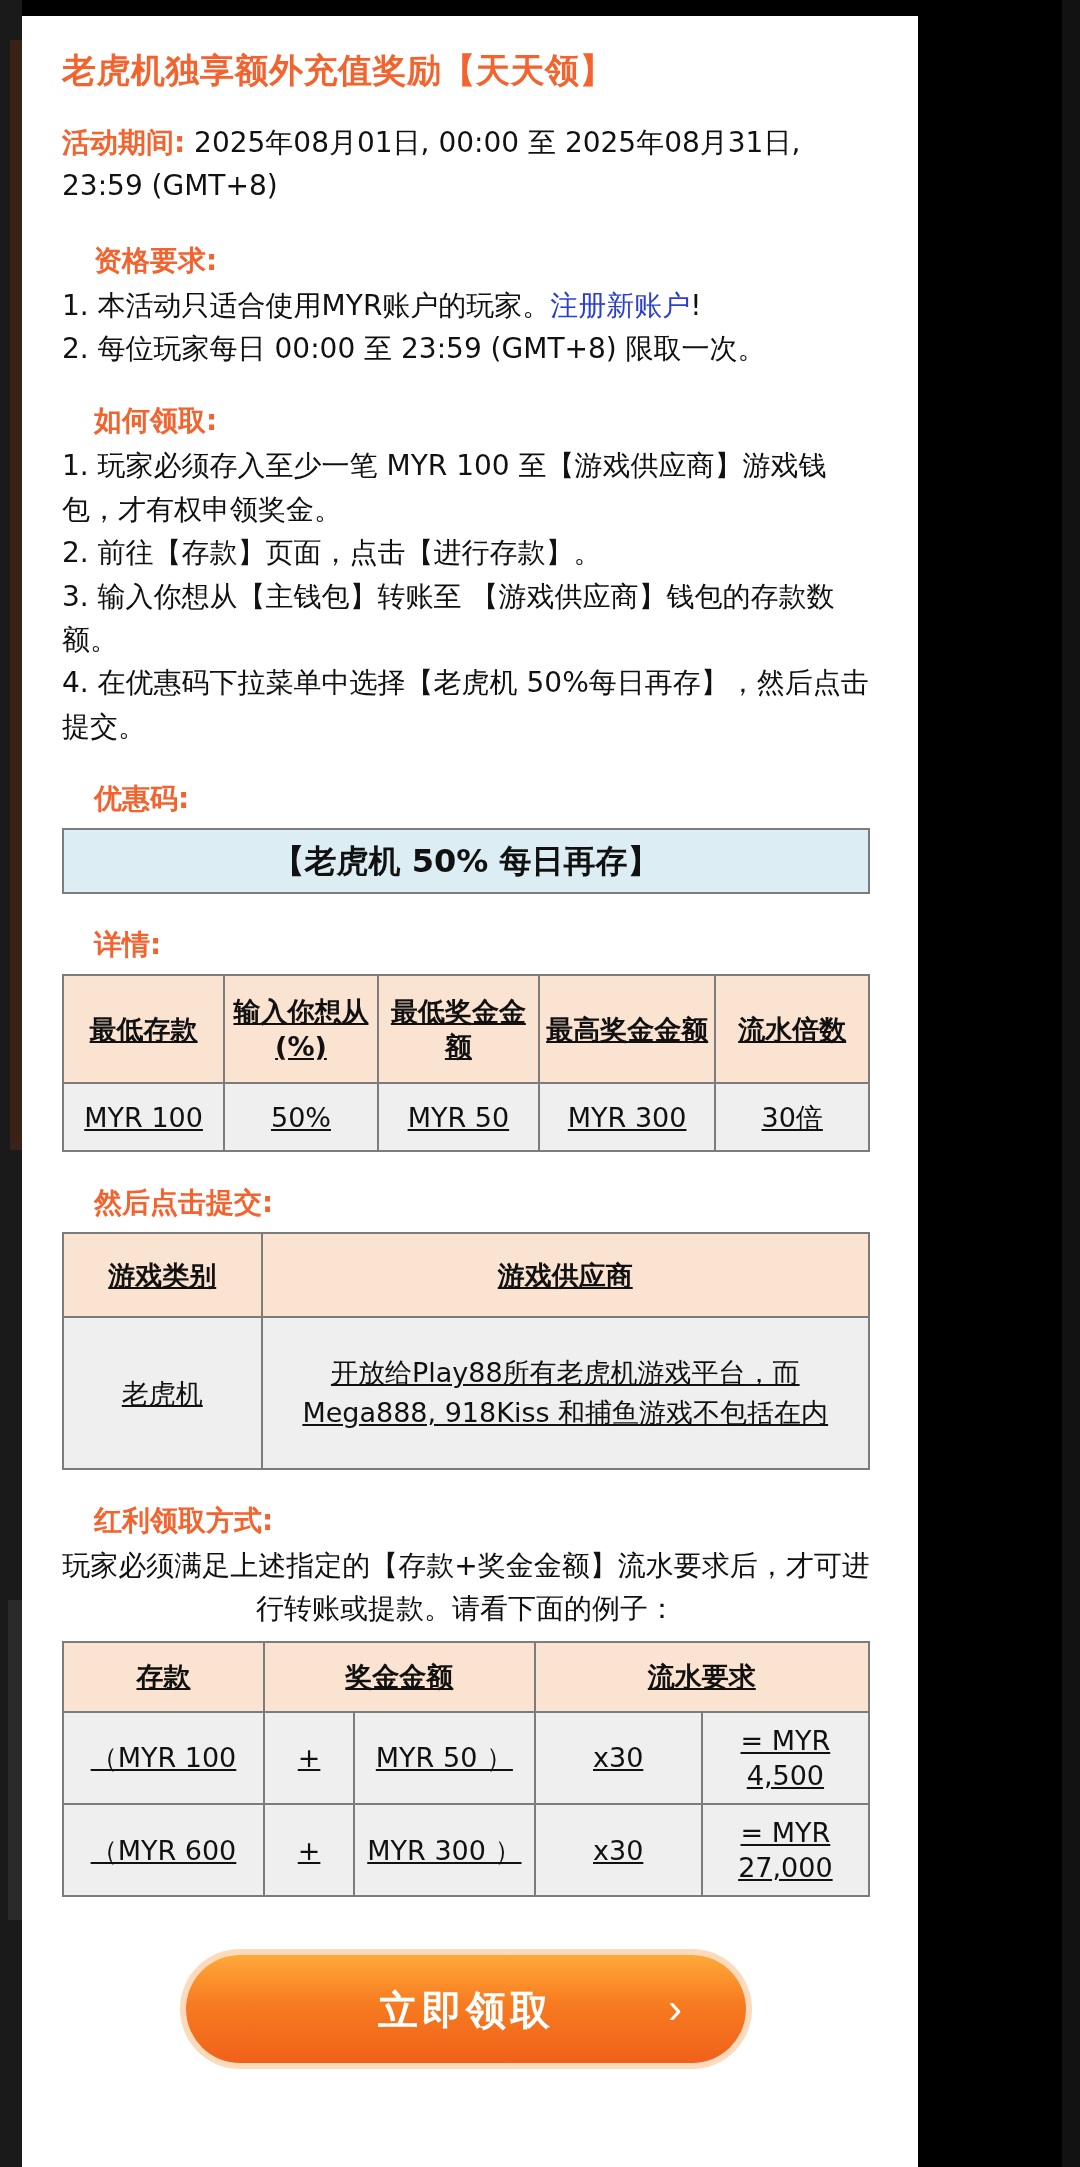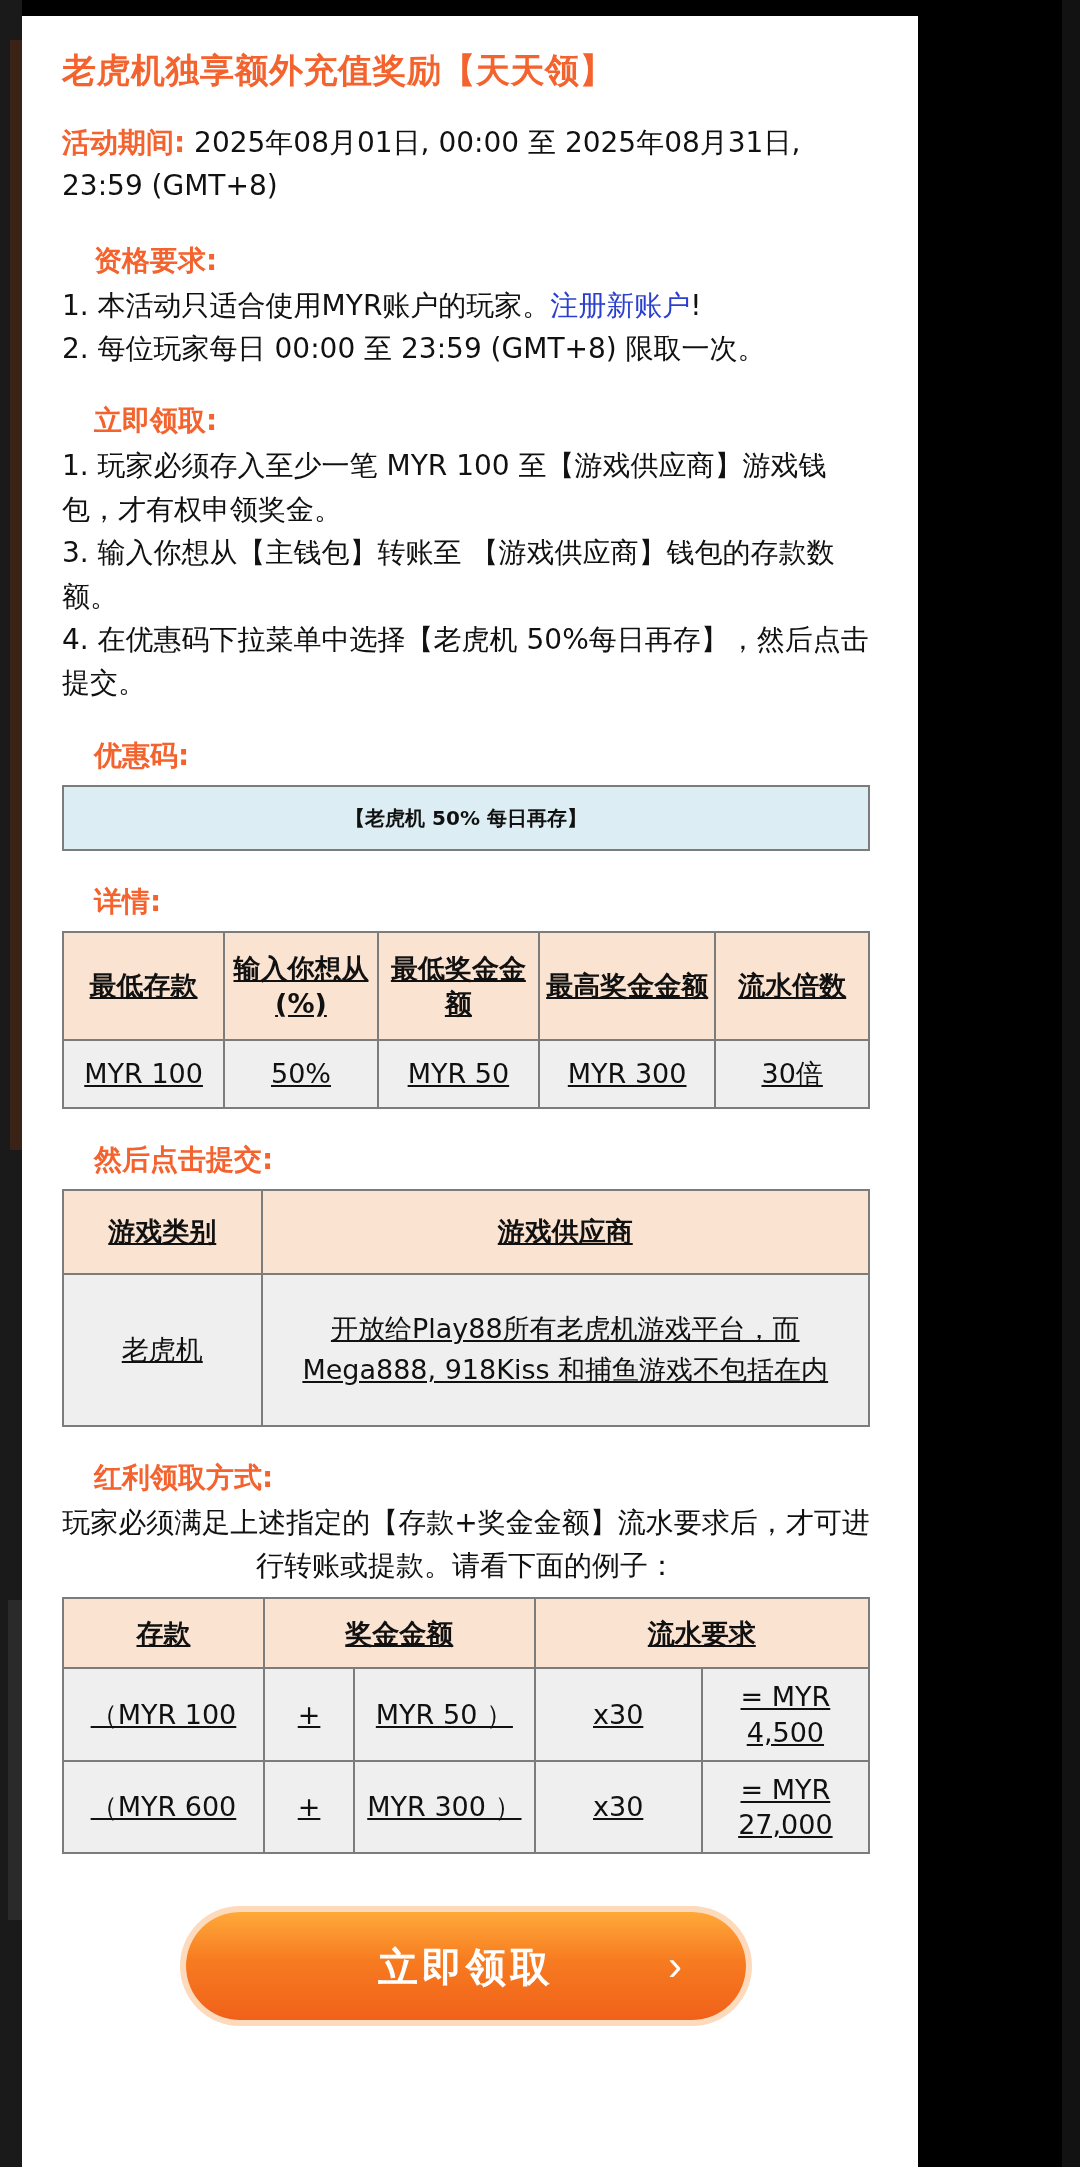--- a/index.html
+++ b/index.html
@@ -91,21 +91,21 @@
     color: #2a3fd0;
     text-decoration: none;
   }
   .promo-code-box {
     margin-top: 10px;
     border: 2px solid #7c7c7c;
     background: #dceef3;
     height: 62px;
     line-height: 62px;
     text-align: center;
-    font-size: 20px;
+    font-size: 32px;
     color: #111;
     font-weight: 600;
   }
   table.grid {
     border-collapse: collapse;
     width: 100%;
     margin-top: 10px;
     table-layout: fixed;
   }
   table.grid th,
@@ -189,23 +189,24 @@
 
     <div class="group">
       <div class="head section-label">资格要求:</div>
       <div class="lines">
         <div><span>1. 本活动只适合使用MYR账户的玩家。</span><a class="reg-link" href="#">注册新账户</a><span>!</span></div>
         <div>2. 每位玩家每日 00:00 至 23:59 (GMT+8) 限取一次。</div>
       </div>
     </div>
 
     <div class="group">
-      <div class="head section-label">立即领取:</div>
+      <div class="head section-label">如何领取:</div>
       <div class="lines">
         <div>1. 玩家必须存入至少一笔 MYR 100 至【游戏供应商】游戏钱包，才有权申领奖金。</div>
+        <div>2. 前往【存款】页面，点击【进行存款】。</div>
         <div>3. 输入你想从【主钱包】转账至 【游戏供应商】钱包的存款数额。</div>
         <div>4. 在优惠码下拉菜单中选择【老虎机 50%每日再存】，然后点击提交。</div>
       </div>
     </div>
 
     <div class="group">
       <div class="head section-label">优惠码:</div>
       <div class="promo-code-box">【老虎机 50% 每日再存】</div>
     </div>
 

